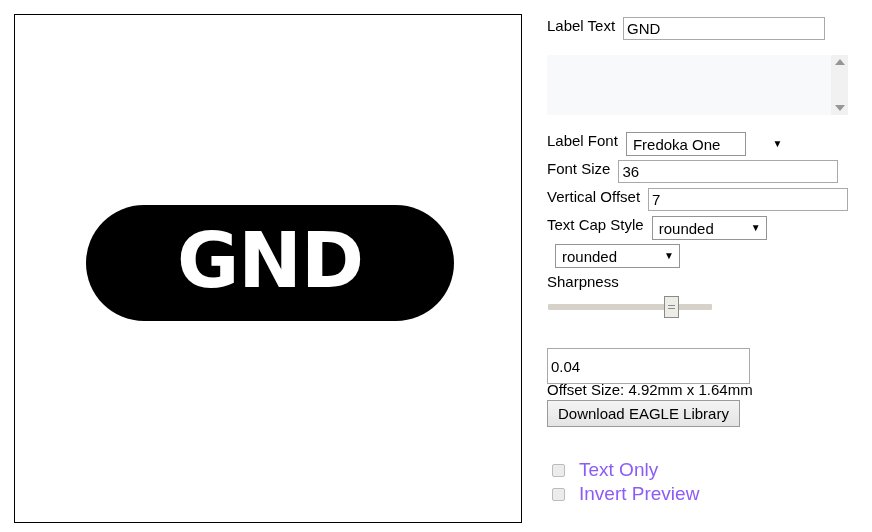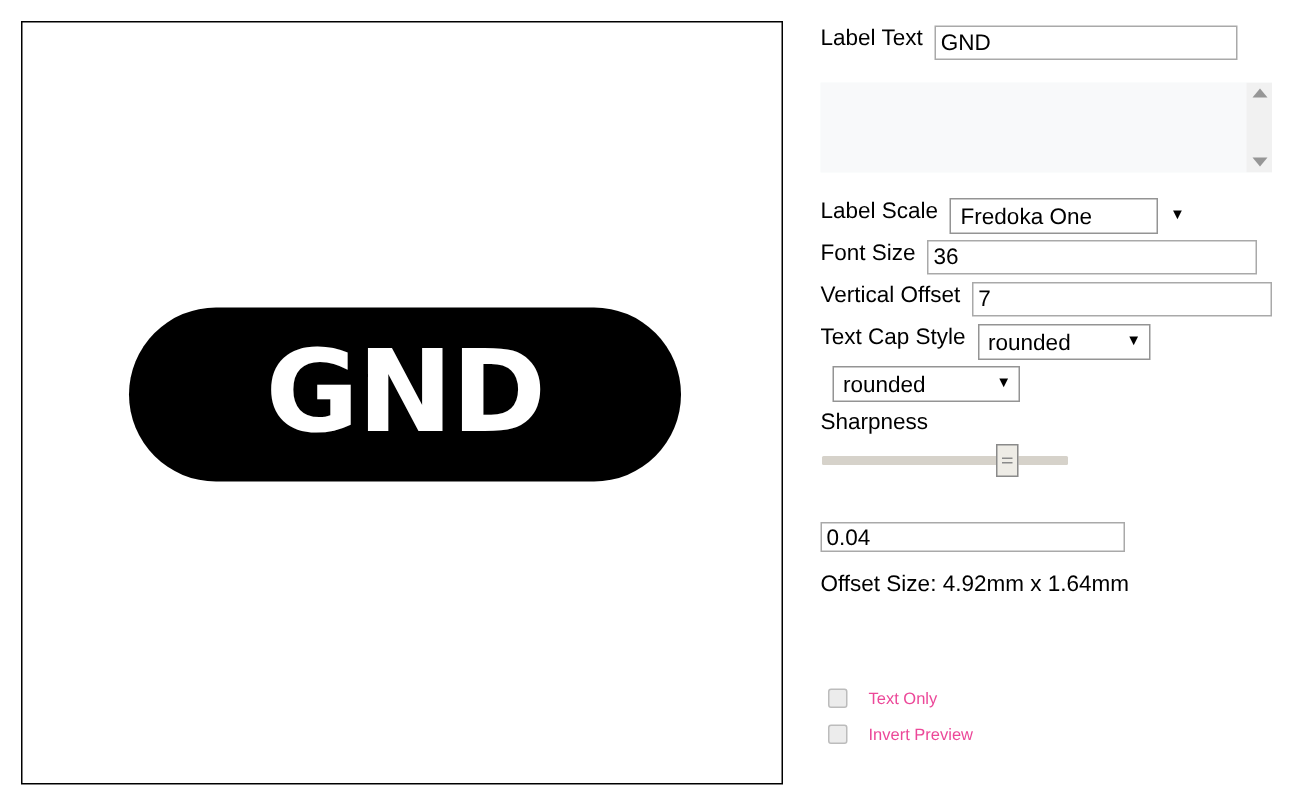--- a/index.html
+++ b/index.html
@@ -206,21 +206,21 @@
   }
   .cbox {
     width: 13px;
     height: 13px;
     background: #ececec;
     border: 1px solid #bcbcbc;
     border-radius: 2px;
     box-sizing: border-box;
     margin-right: 14px;
   }
-  .cblbl { font-size: 11px; color: #ec4899; }
+  .cblbl { font-size: 19px; color: #8b5cf6; }
 </style>
 </head>
 <body>
 
 <div id="preview-panel">
   <div id="pill" class="cap-left-rounded cap-right-rounded" style="background: rgb(0, 0, 0);">
     <span id="pill-text" style="color: rgb(255, 255, 255);">GND</span>
   </div>
 </div>
 
@@ -233,22 +233,22 @@
 
   <div id="xml-area">
     <div class="pad"></div>
     <div id="xml-scroll">
       <span class="arrow-up"></span>
       <span class="arrow-down"></span>
     </div>
   </div>
 
   <div class="row" style="left:0px; top:132px;">
-    <span class="lbl">Label Scale</span>
-    <span class="sel" style="width:139px; margin-left:8px;gap:44px;">
+    <span class="lbl">Label Font</span>
+    <span class="sel" style="width:120px; margin-left:8px;gap:44px;">
       <span>Fredoka One</span>
       <span class="caret">▼</span>
     </span>
   </div>
 
   <div class="row" style="left:0px; top:160px;">
     <span class="lbl">Font Size</span>
     <input class="txt" style="width: 220px; margin-left: 8px;" type="text" value="36">
   </div>
 
@@ -276,26 +276,27 @@
     <span class="lbl">Sharpness</span>
   </div>
   <div id="slider">
     <div id="slider-track"></div>
     <div id="slider-thumb">
       <i></i>
       <i></i>
     </div>
   </div>
 
-  <input class="txt" style="position: absolute; left: 0px; top: 348px; width: 203px; height: 20px;" type="text" value="0.04">
+  <input class="txt" style="position: absolute; left: 0px; top: 348px; width: 203px; height: 36px;" type="text" value="0.04">
 
   <div class="row" style="left:0px; top:381px;">
     <span class="lbl">Offset Size: 4.92mm x 1.64mm</span>
   </div>
 
+  <button id="dl-btn">Download EAGLE Library</button>
 
   <div class="cbrow" style="top:459px;">
     <span class="cbox"></span>
     <span class="cblbl">Text Only</span>
   </div>
   <div class="cbrow" style="top:483px;">
     <span class="cbox"></span>
     <span class="cblbl">Invert Preview</span>
   </div>
   <div class="cbrow" style="top:507px;margin-top:36px;">

